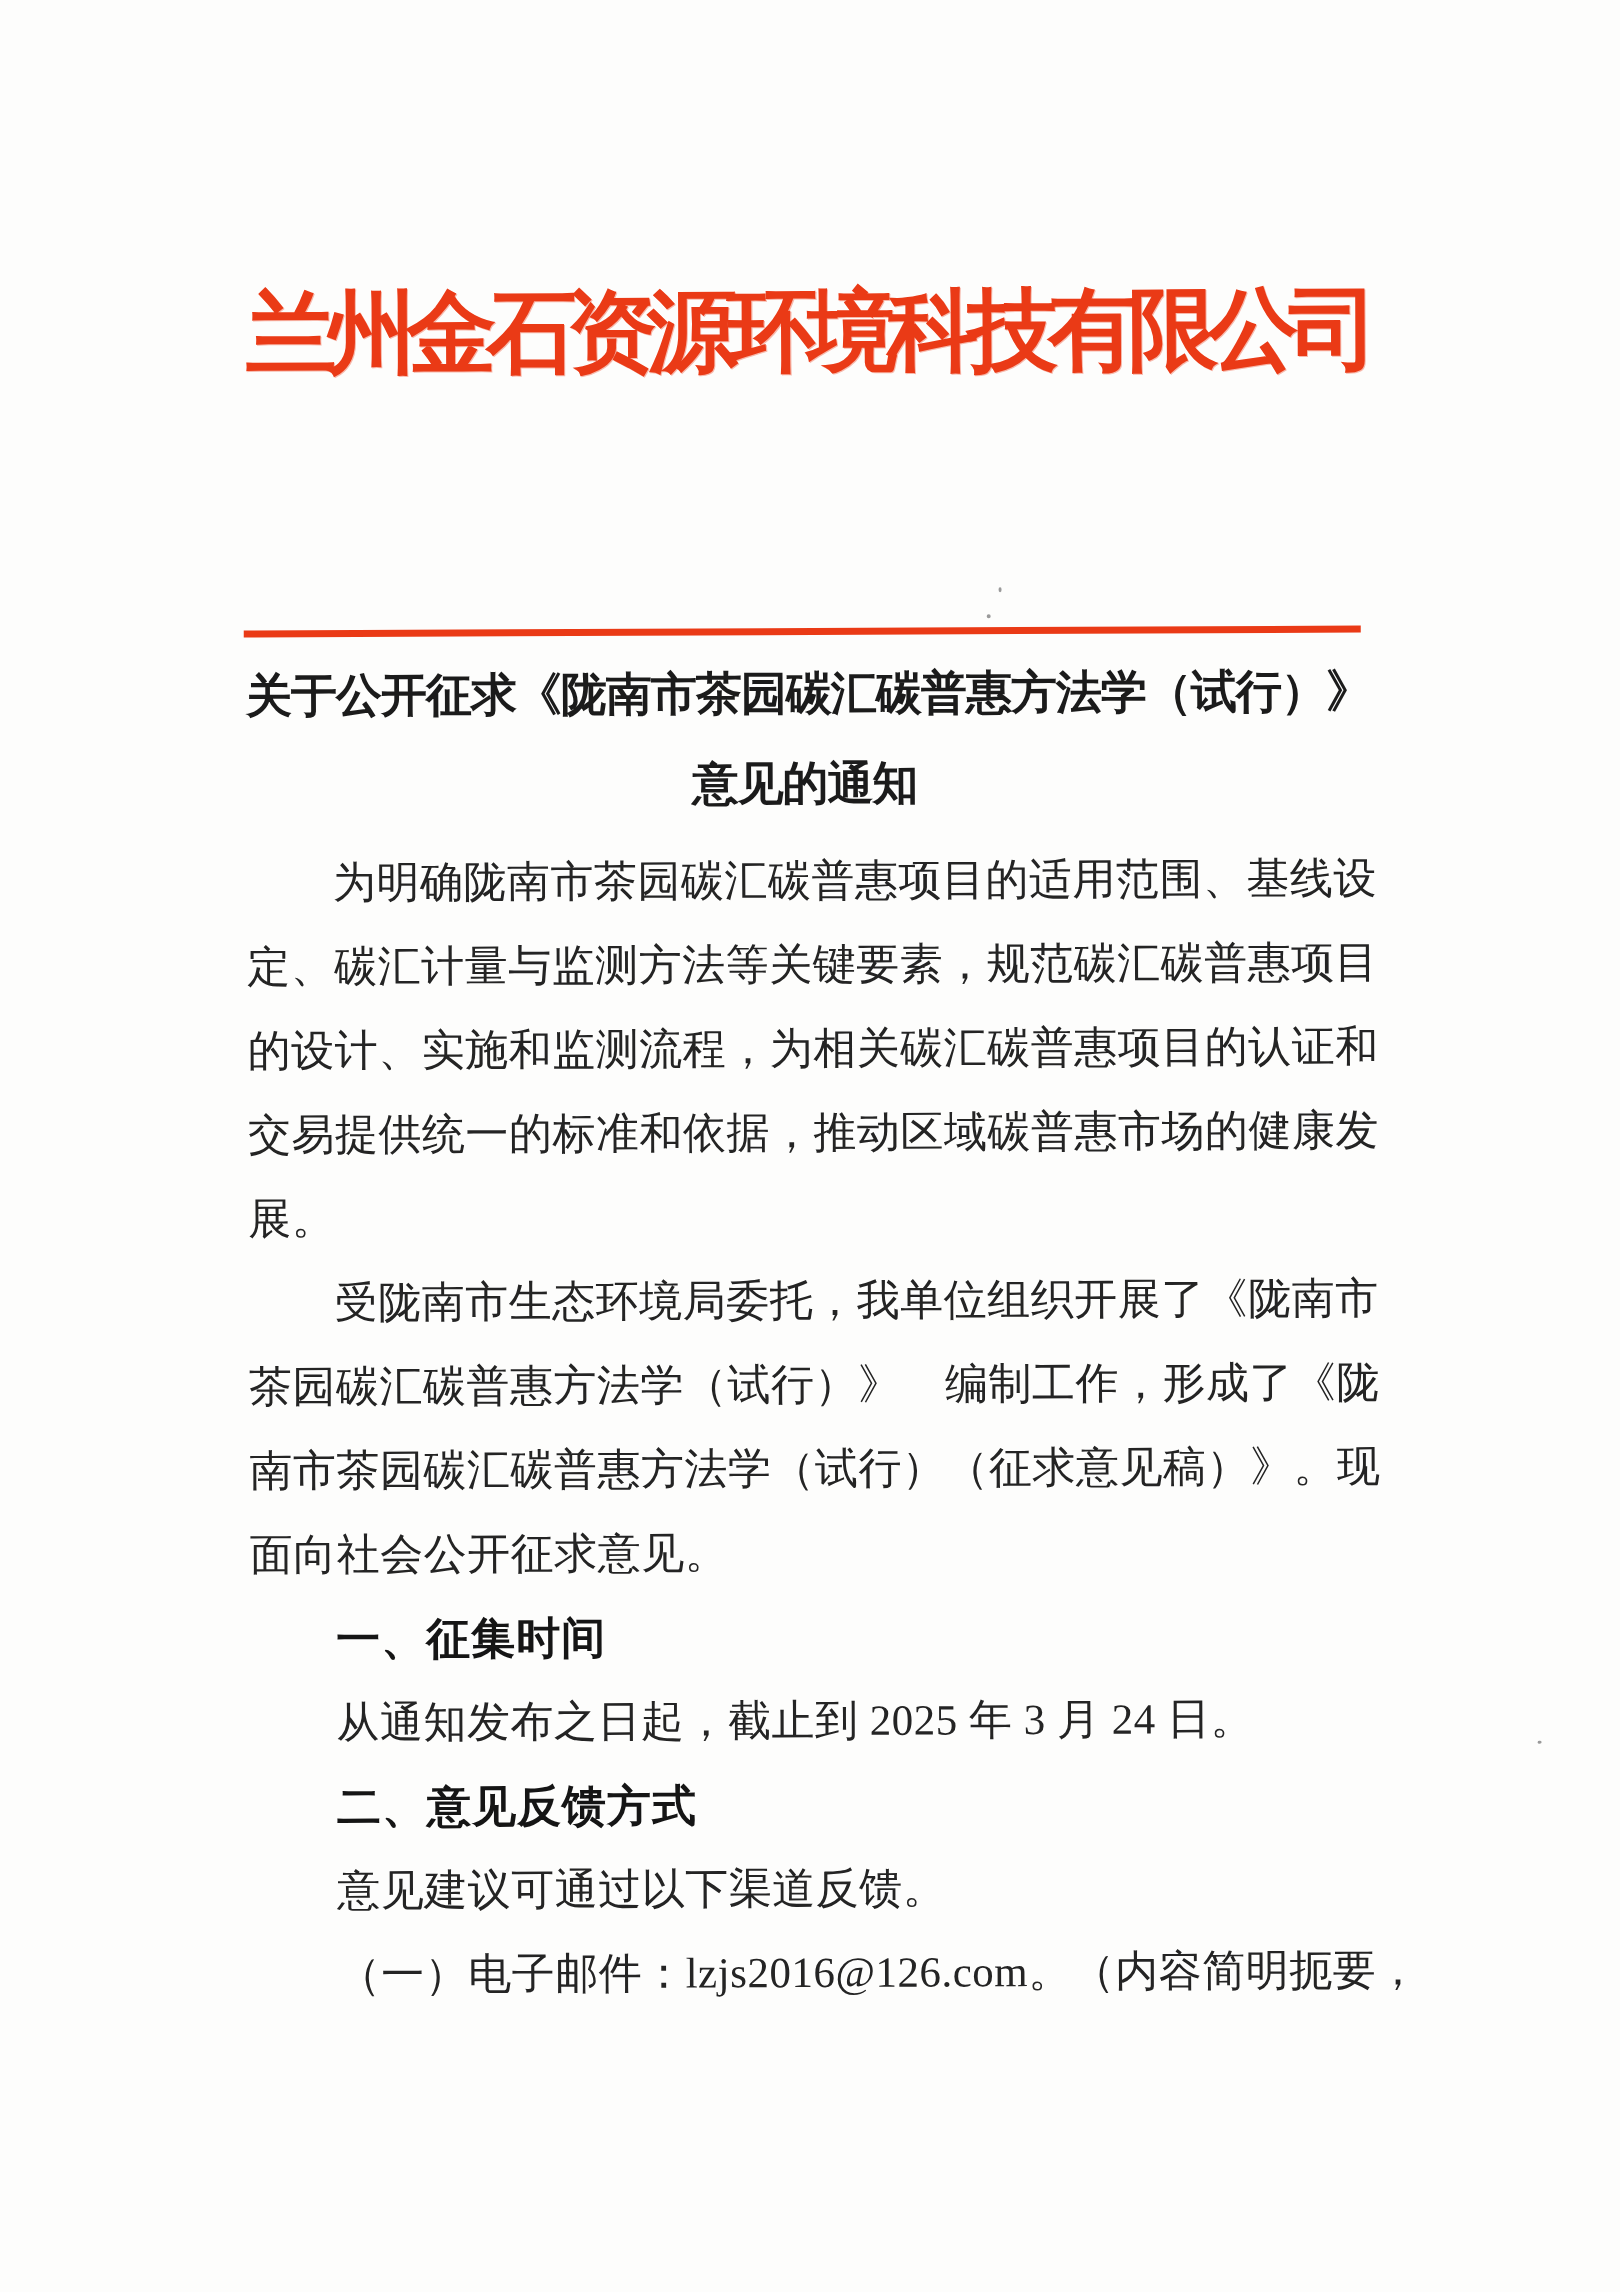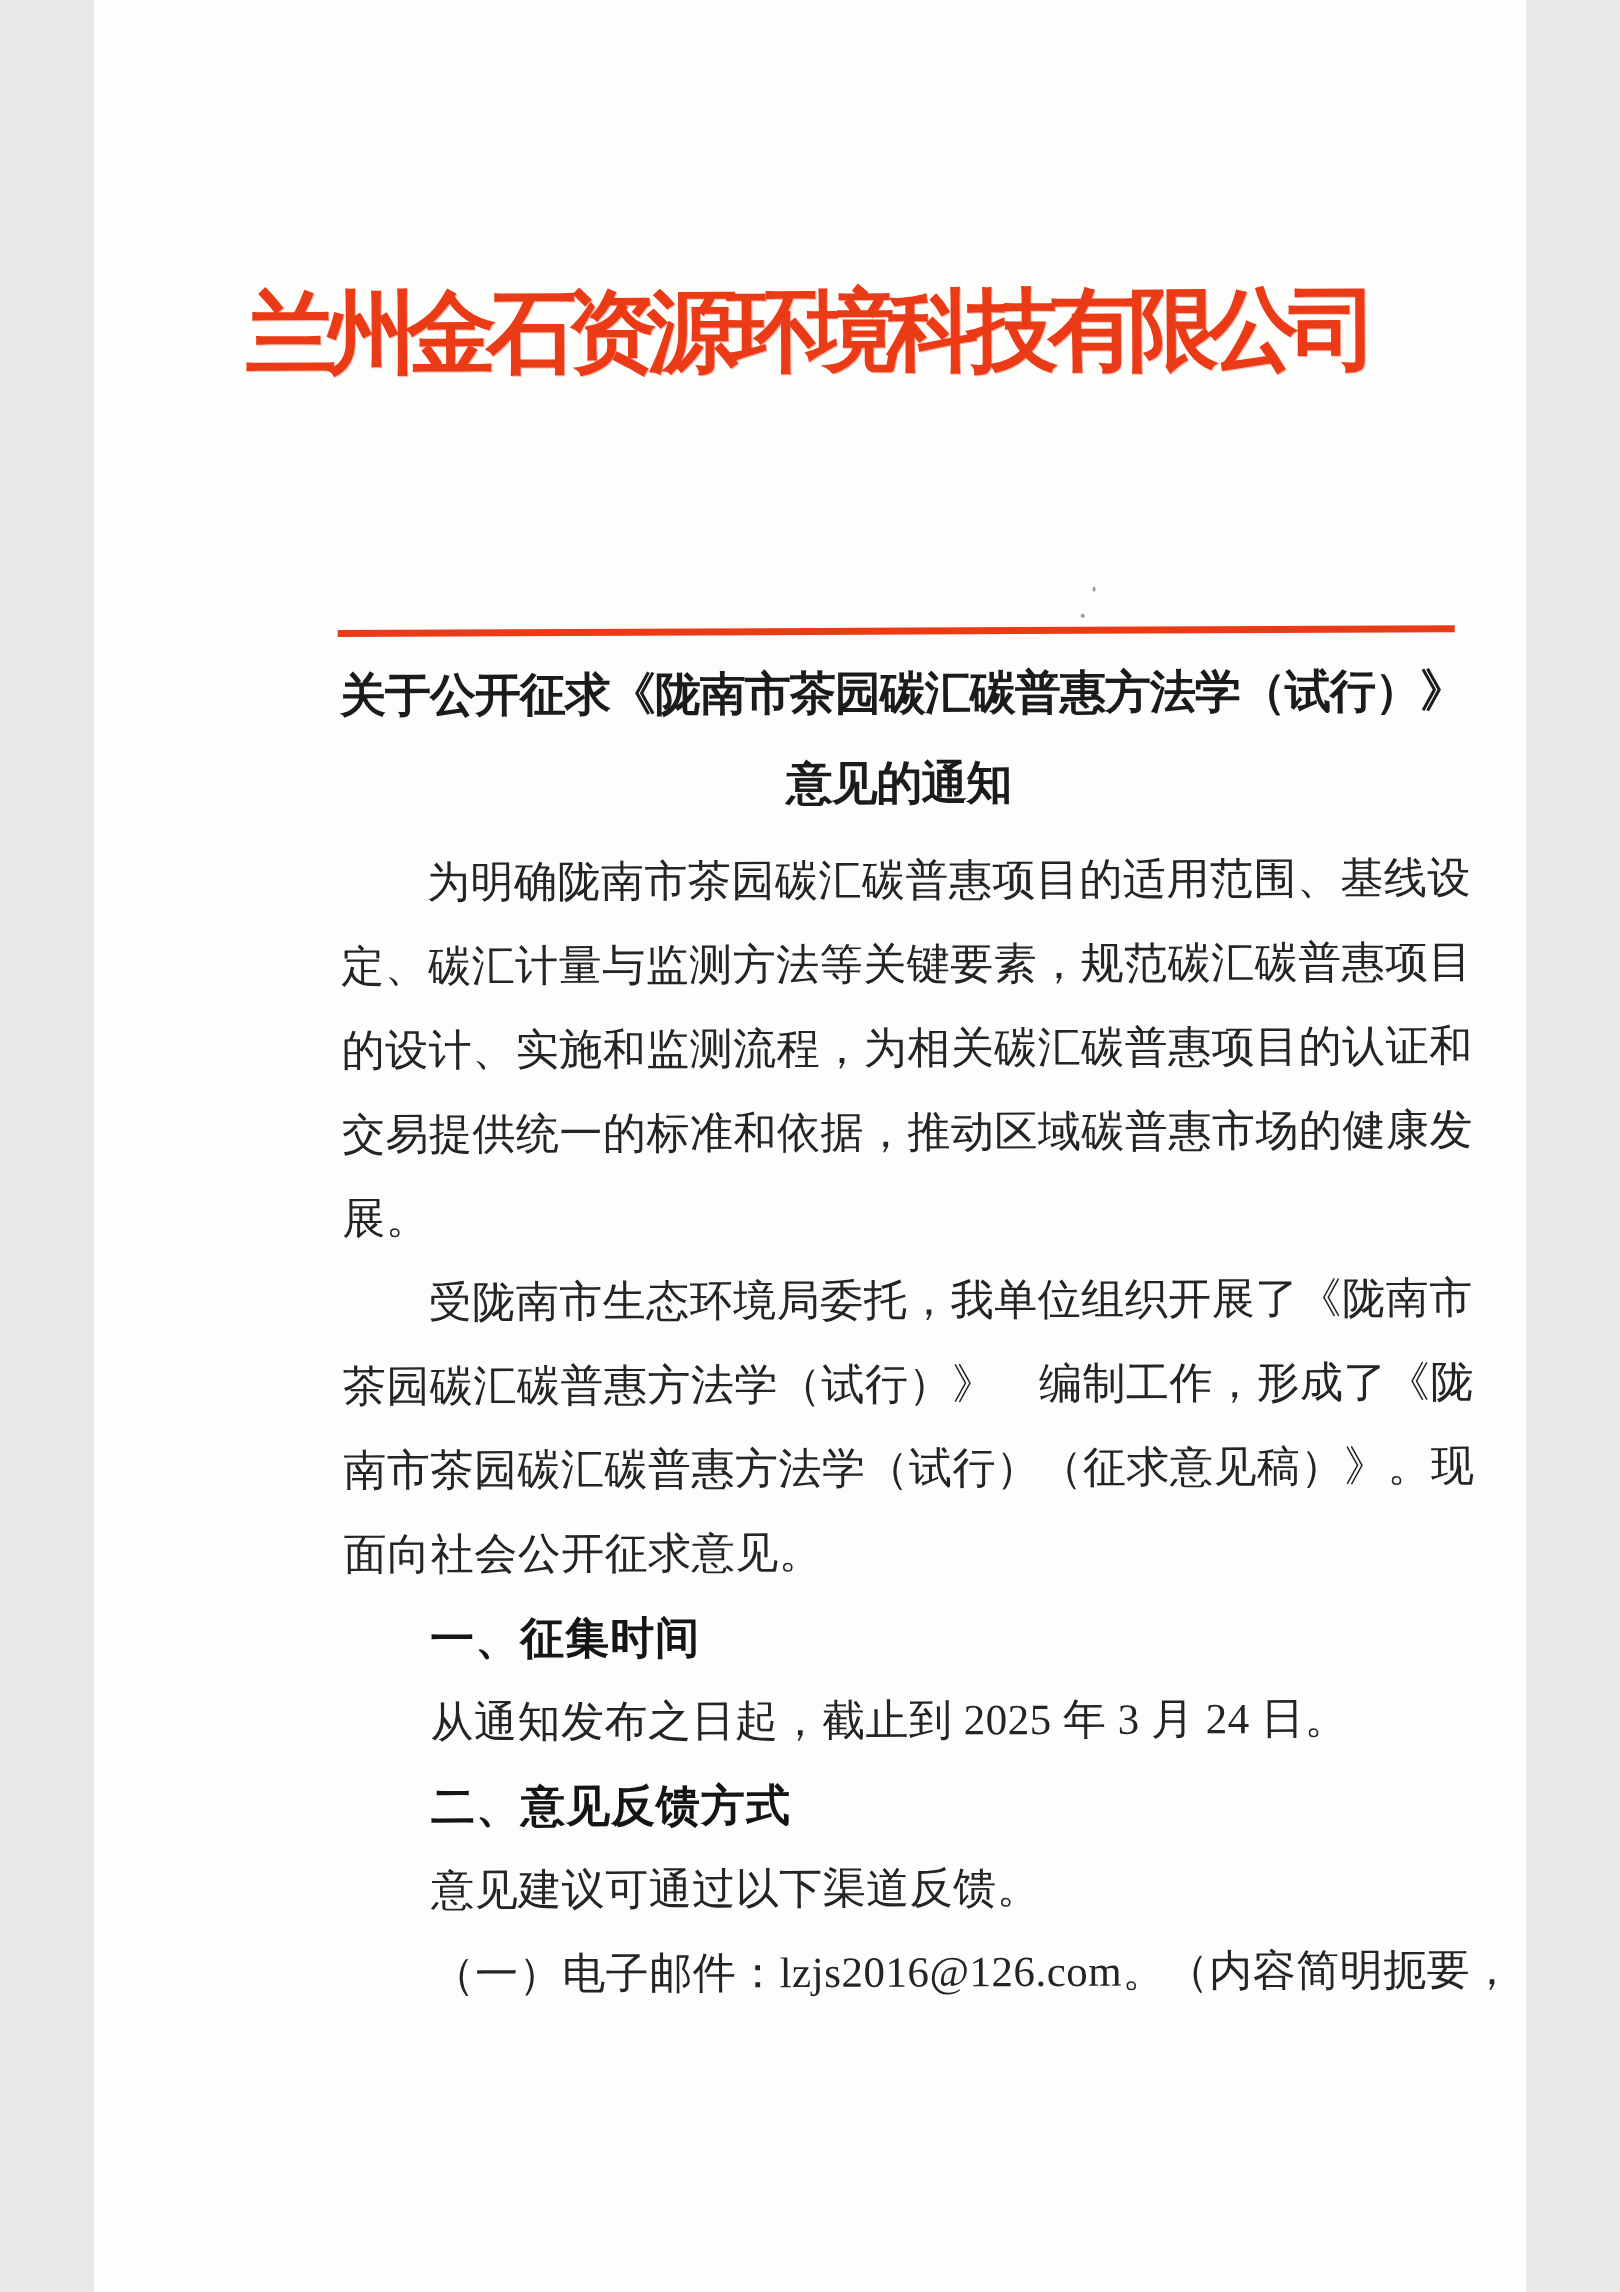--- a/index.html
+++ b/index.html
@@ -1,21 +1,21 @@
 <!DOCTYPE html>
 <html><head>
 <meta charset="utf-8">
 <style>
   :root{
     --red:#ea3a16;
     --ink:#242424;
   }
   html,body{margin:0;padding:0;background:#e9e9e9;}
   .page{
-    width:1432px;height:2293px;position:relative;margin:0 auto;
+    width:1620px;height:2293px;position:relative;margin:0 auto;
     background:#fdfdfc;overflow:hidden;
     font-family:"Liberation Serif","DejaVu Serif",serif;
   }
   .tilt{position:absolute;inset:0;transform:rotate(-0.25deg);transform-origin:50% 40%;}
   .letterhead{
     position:absolute;top:271px;left:0;width:100%;
     text-align:center;white-space:nowrap;
     font-size:90px;font-weight:bold;letter-spacing:-9.8px;
     color:var(--red);
     text-shadow:1px 1px 0 rgba(234,58,22,.35);

